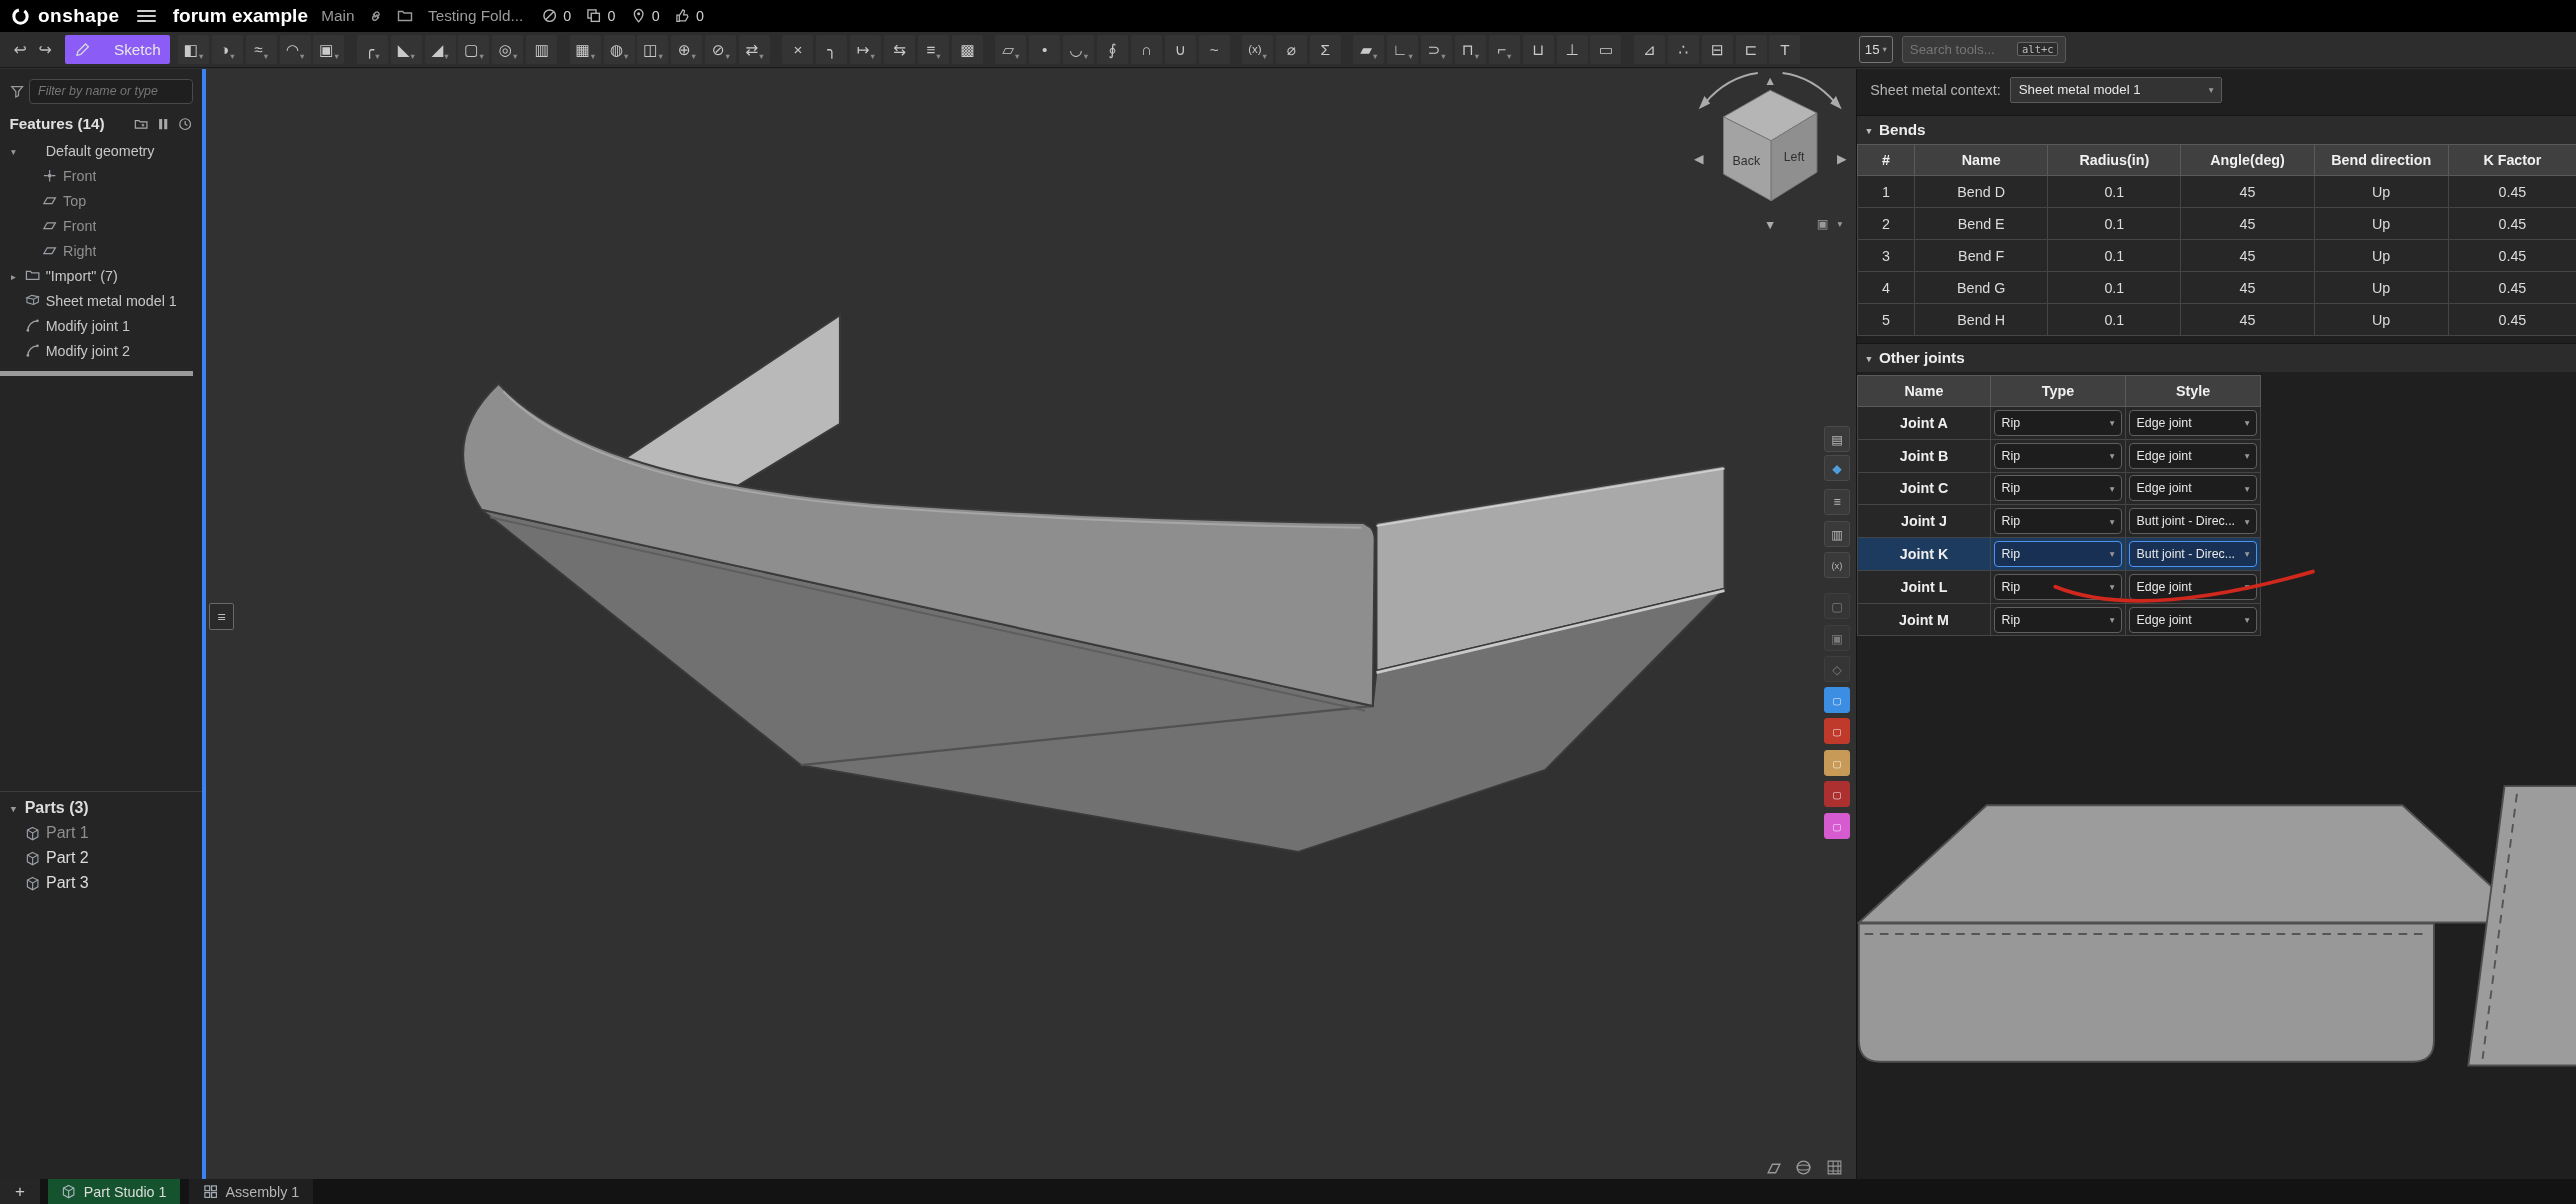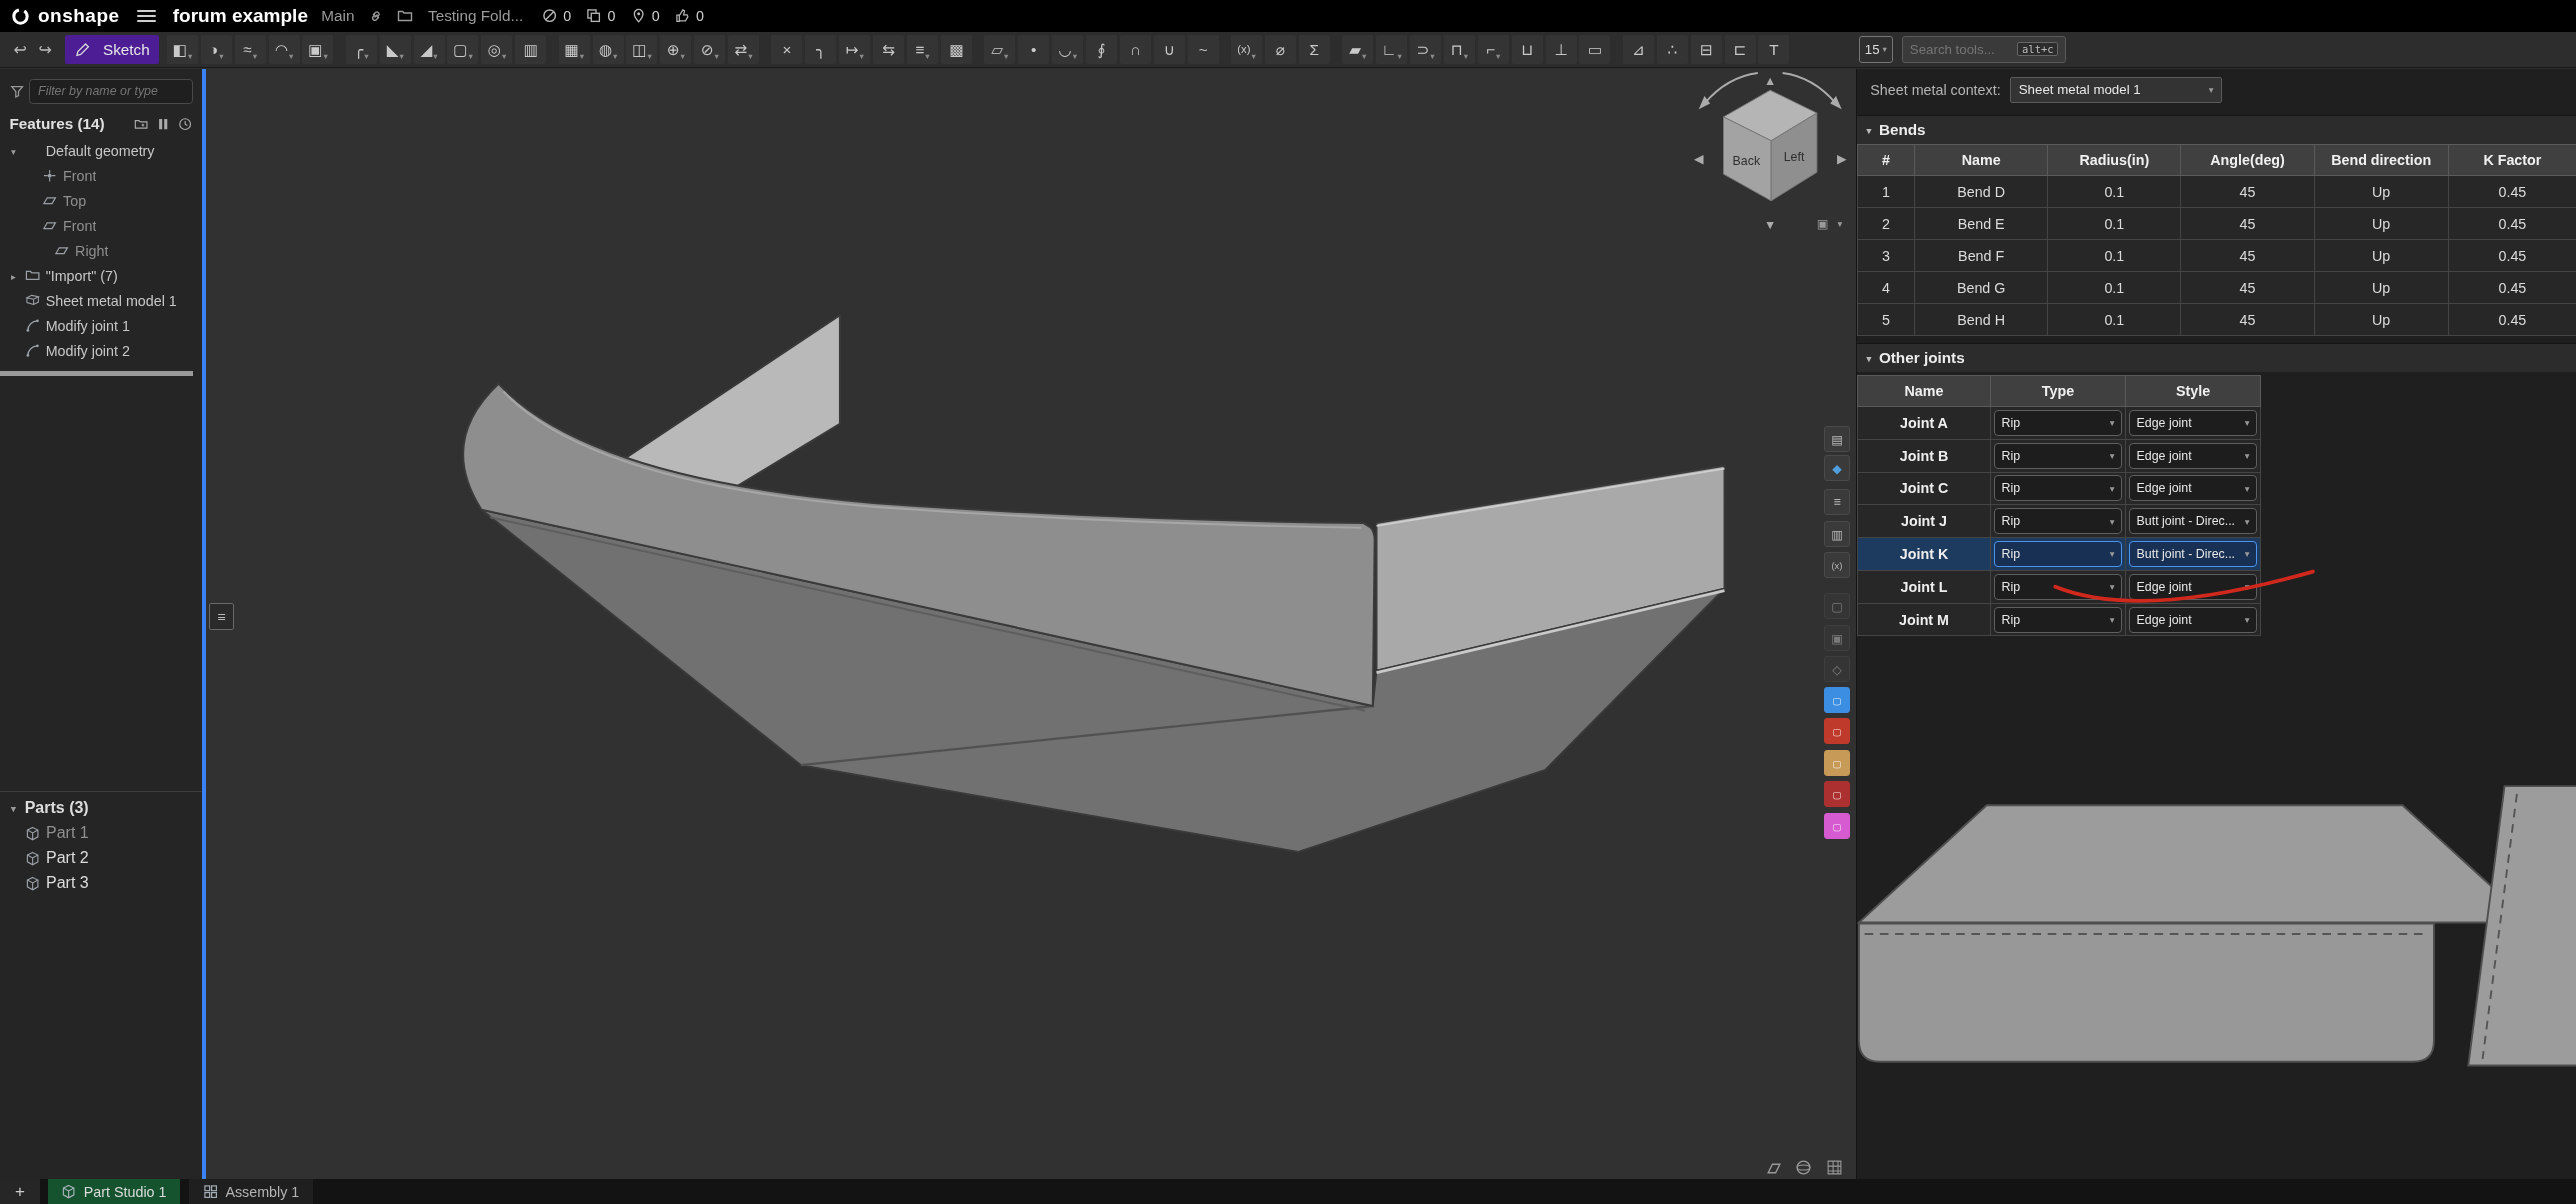--- a/index.html
+++ b/index.html
@@ -15,21 +15,21 @@
   .hamburger span{height:1.9px;background:#cfcfcf;border-radius:1px;}
   .doc-title{color:#fff;font-size:19px;font-weight:700;white-space:nowrap;}
   .doc-sub{color:#9a9a9a;font-size:15.3px;}
   .folder-wrap{display:flex;align-items:center;gap:15px;color:#9a9a9a;font-size:15.3px;}
   .counters{display:flex;align-items:center;gap:15.3px;margin-left:5.7px;}
   .counter{display:flex;align-items:center;gap:5.7px;color:#cfcfcf;font-size:14.3px;}
 
   
   .toolbar{position:absolute;top:32px;left:0;width:2576px;height:36px;background:#2d2d2d;border-bottom:1px solid #191919;display:flex;align-items:center;padding:0 7.6px;z-index:29;}
   .nav-arrow{width:25px;height:29px;display:flex;align-items:center;justify-content:center;color:#bbb;font-size:16px;border-radius:1.9px;}
-  .sketch-btn{display:flex;align-items:center;gap:13px;height:29px;padding:0 9.5px;margin:0 7.6px;color:#e8e8e8;font-size:15.3px;background:#4c1d95;border-radius:1.9px;}
+  .sketch-btn{display:flex;align-items:center;gap:24px;height:29px;padding:0 9.5px;margin:0 7.6px;color:#e8e8e8;font-size:15.3px;background:#8b5cf6;border-radius:1.9px;}
   .tools{display:flex;align-items:center;gap:2.9px;}
   .tool{width:31px;height:29px;background:#343434;display:flex;align-items:center;justify-content:center;gap:1px;color:#c9c9c9;font-size:15.3px;border-radius:1.9px;}
   .tool .tg{line-height:1;}
   .tool .tc{font-size:8.6px;color:#8a8a8a;align-self:flex-end;margin-bottom:2.9px;}
   .tgap{margin-left:9.5px;}
   .toolbar-right{position:absolute;left:1859px;top:3.8px;display:flex;align-items:flex-start;gap:9.5px;}
   .vbadge{height:27px;padding:0 4.8px;border:1px solid #777;border-radius:2.9px;display:flex;align-items:center;gap:2.9px;color:#ddd;font-size:13.3px;background:#2f2f2f;}
   .vbadge .tc{font-size:8.6px;color:#999;}
   .search-box{width:164px;height:27px;background:#3a3a3a;border:1px solid #5a5a5a;border-radius:2.9px;display:flex;align-items:center;padding:0 6.7px;gap:5.7px;}
   .search-box input{flex:1;min-width:0;background:transparent;border:none;outline:none;color:#ddd;font-size:13.3px;font-family:"Liberation Sans",sans-serif;}
@@ -395,21 +395,21 @@
       </div>
       <div class="trow dim" style="padding-left: 25px;">
         <span class="caret"></span>
         <span class="nicon">
           <svg width="15.3" height="15.3" viewBox="0 0 16 16">
             <path d="M2 11l3.5-6H14l-3.5 6z" fill="none" stroke="currentColor" stroke-width="1.3"></path>
           </svg>
         </span>
         <span class="tlabel">Front</span>
       </div>
-      <div class="trow dim" style="padding-left: 37px;">
+      <div class="trow dim" style="padding-left: 25px;">
         <span class="caret"></span>
         <span class="nicon">
           <svg width="15.3" height="15.3" viewBox="0 0 16 16">
             <path d="M2 11l3.5-6H14l-3.5 6z" fill="none" stroke="currentColor" stroke-width="1.3"></path>
           </svg>
         </span>
         <span class="tlabel">Right</span>
       </div>
       <div class="trow" style="padding-left: 7.6px;">
         <span class="caret">▸</span>

